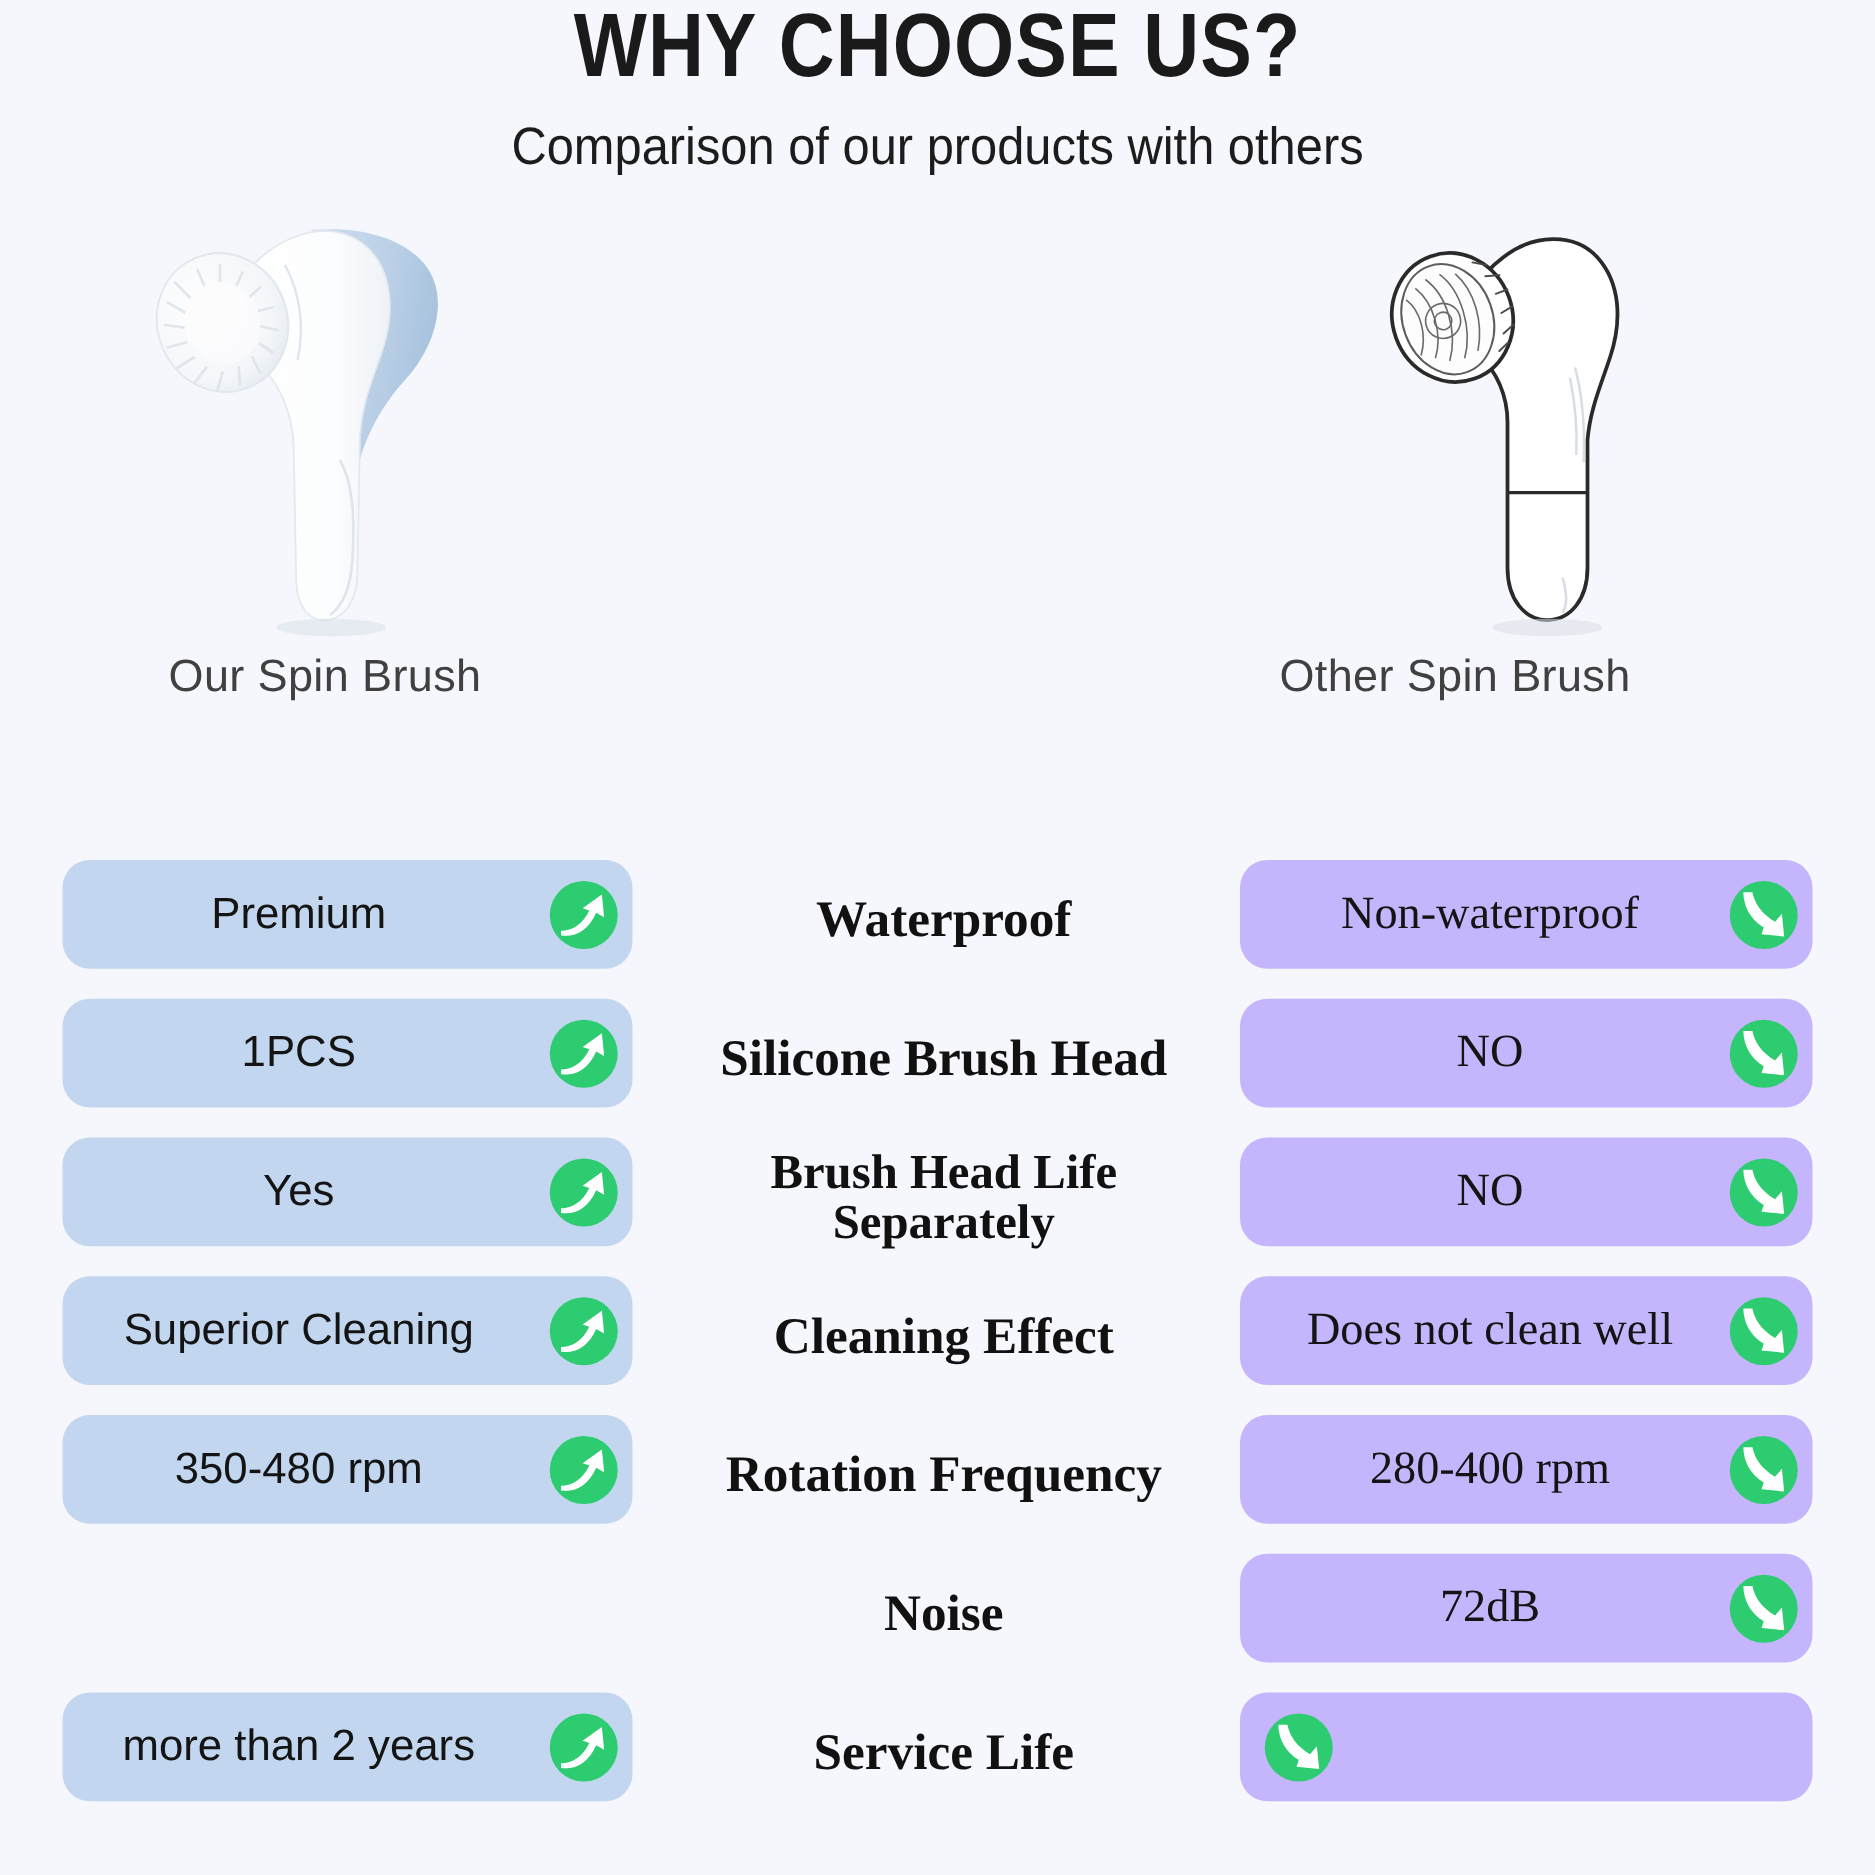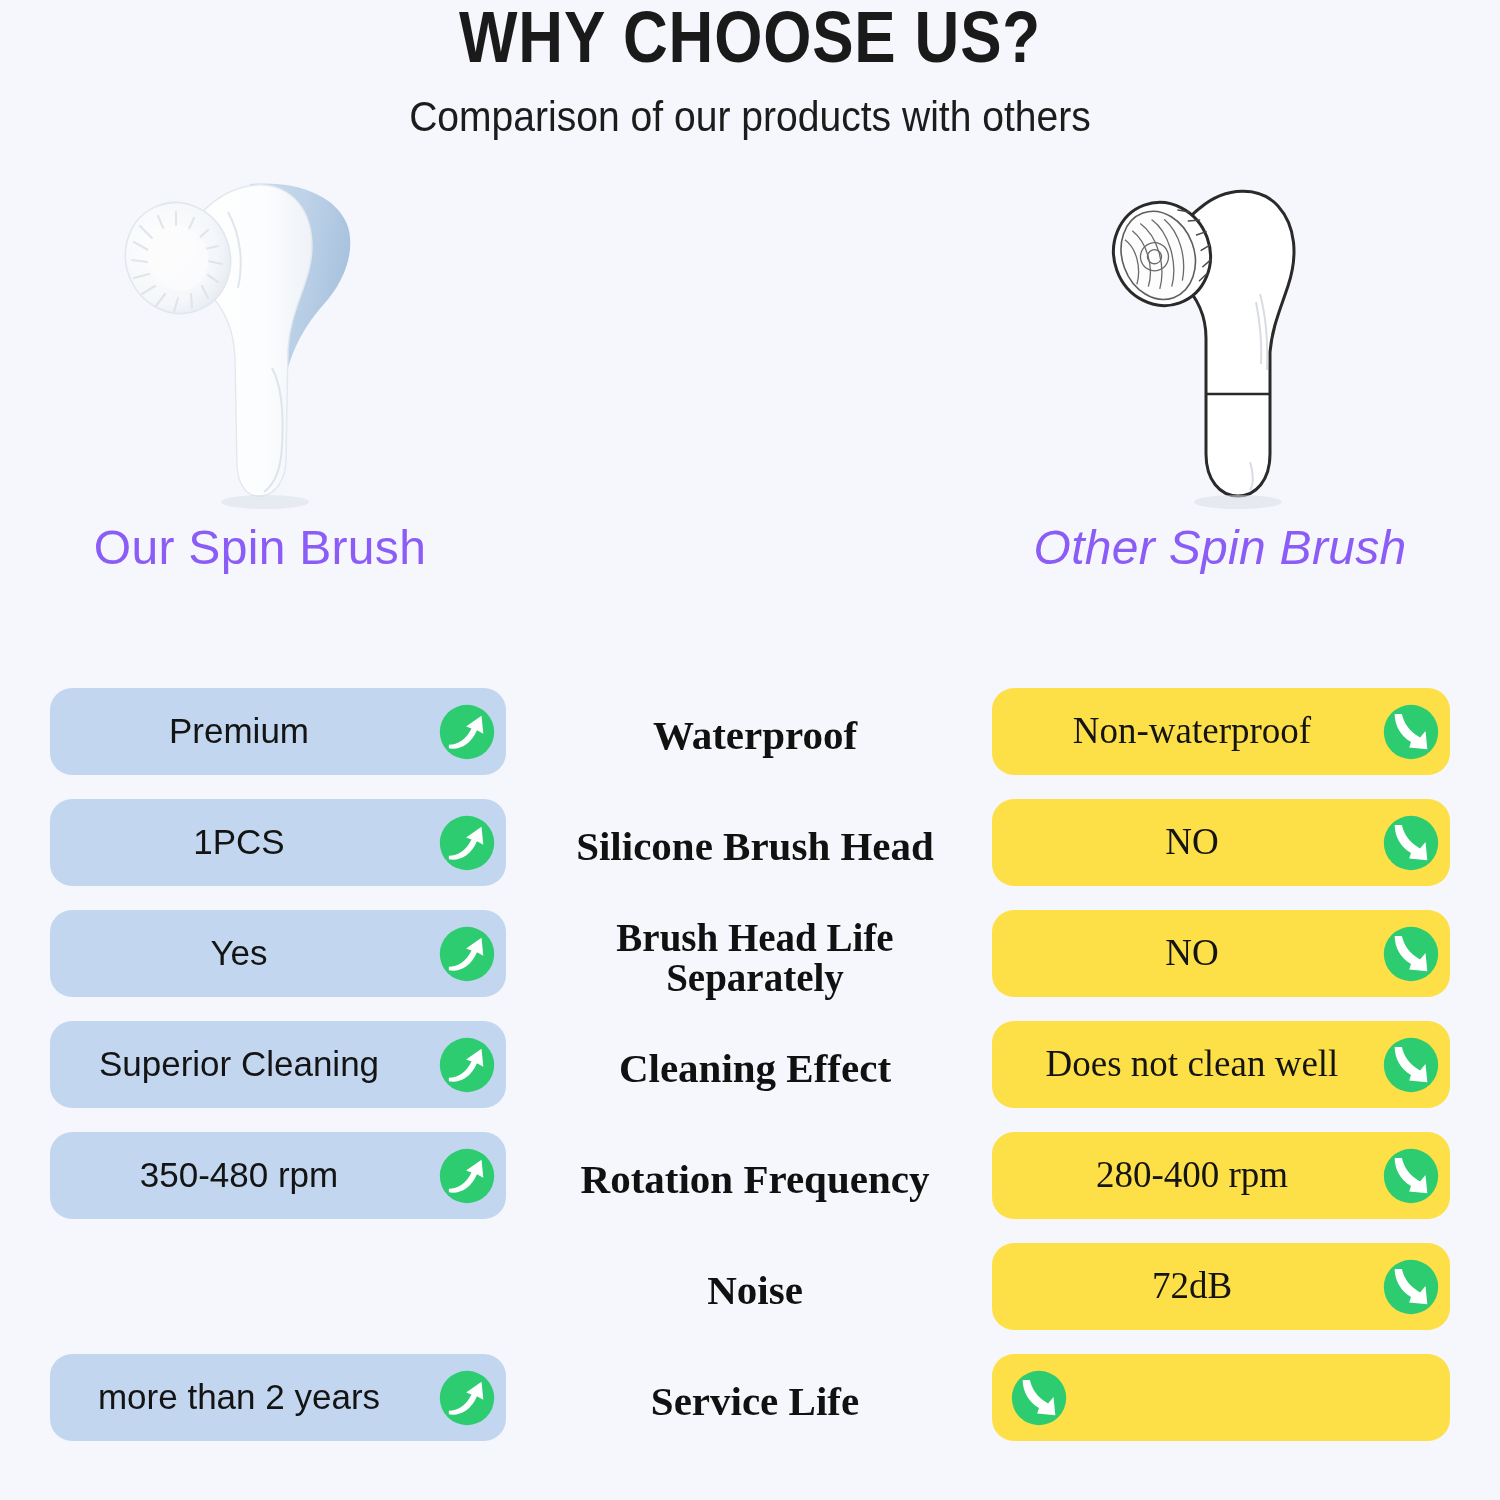--- a/index.html
+++ b/index.html
@@ -58,27 +58,27 @@
   }
   .product-cell.left  { left: 40px; }
   .product-cell.right { left: 1020px; }
 
   .product-caption {
     position: absolute;
     top: 368px;
     width: 440px;
     text-align: center;
     font-family: "Liberation Sans", sans-serif;
-    font-size: 48px;
+    font-size: 36px;
     font-weight: 400;
-    color: #8b5cf6;
+    color: #404040;
     letter-spacing: 0.3px;
   }
   .product-caption.left  { left: 40px; }
-  .product-caption.right { left: 1000px; font-style: italic; }
+  .product-caption.right { left: 944px; }
 
   
   .table {
     position: absolute;
     top: 688px;
     left: 0;
     width: 1500px;
   }
   .row {
     position: relative;
@@ -99,21 +99,21 @@
     left: 50px;
     width: 456px;
     background: #c2d7ef;
     padding-left: 14px;
     padding-right: 10px;
     gap: 20px;
   }
   .pill.theirs {
     left: 992px;
     width: 458px;
-    background: #fde047;
+    background: #c4b5fd;
     padding-left: 14px;
     padding-right: 10px;
   }
   .pill-text {
     flex: 1 1 auto;
     text-align: center;
     font-family: "Liberation Sans", sans-serif;
     font-size: 35px;
     font-weight: 400;
     color: #141414;

